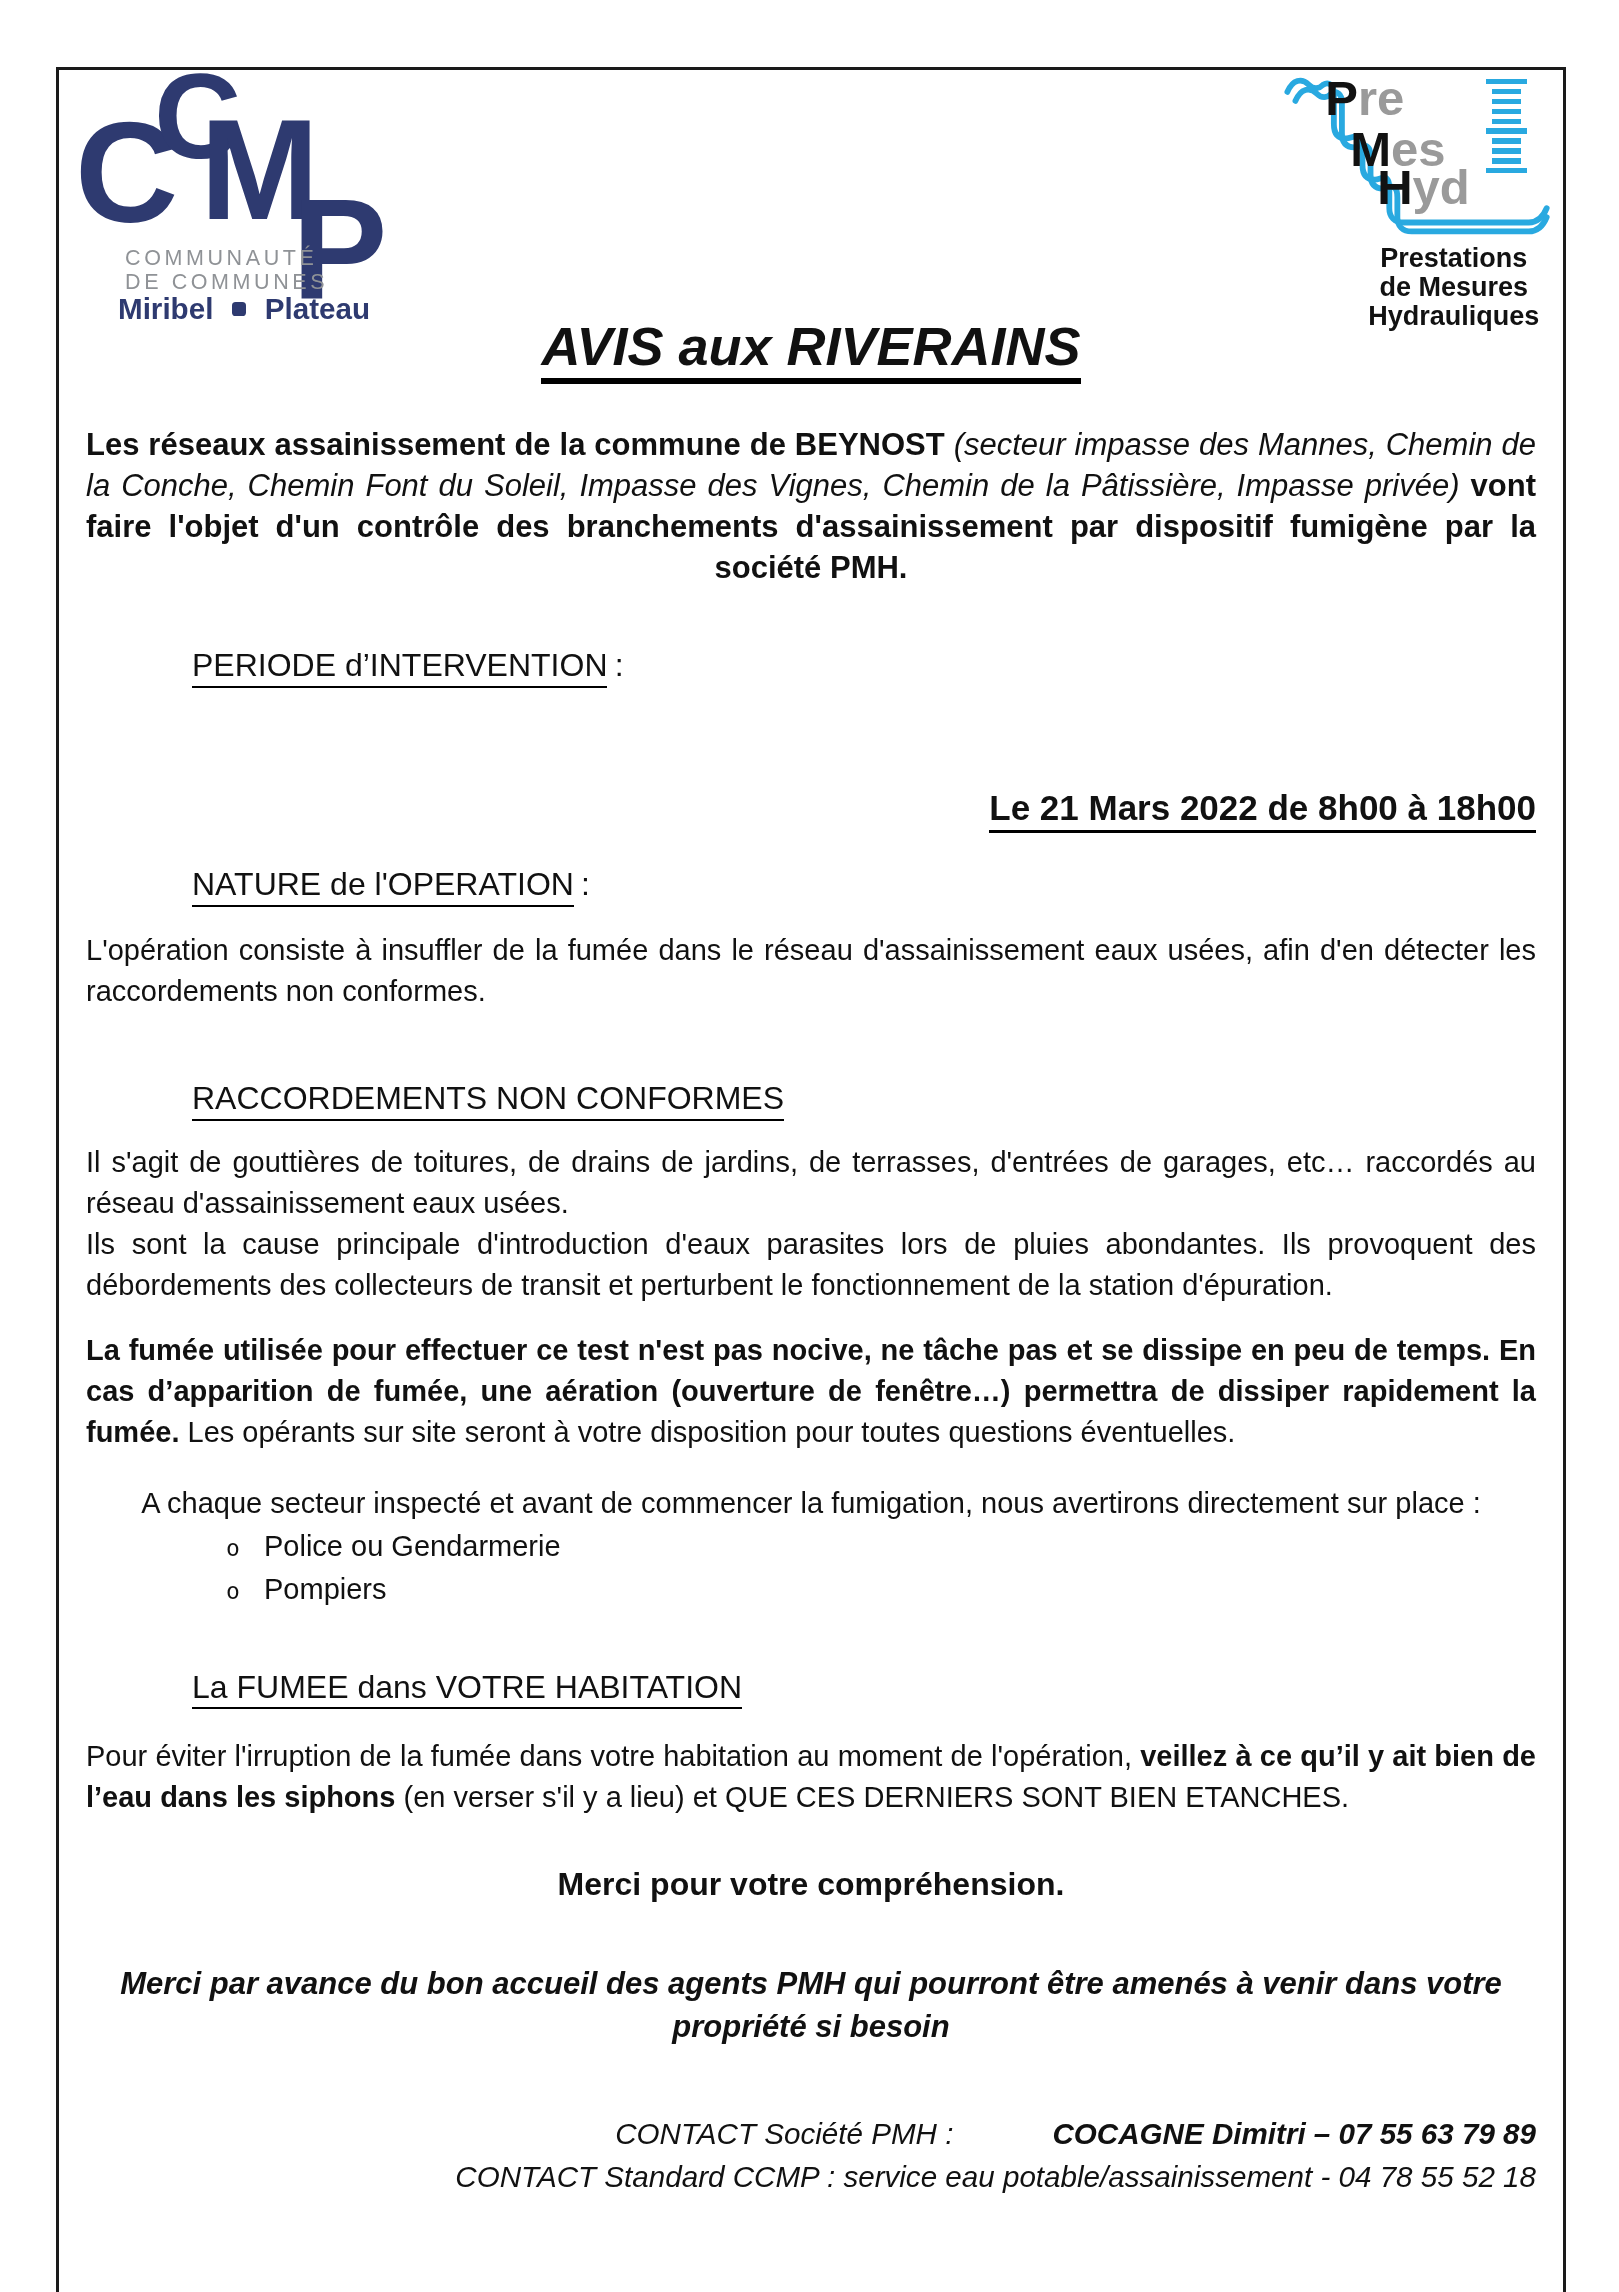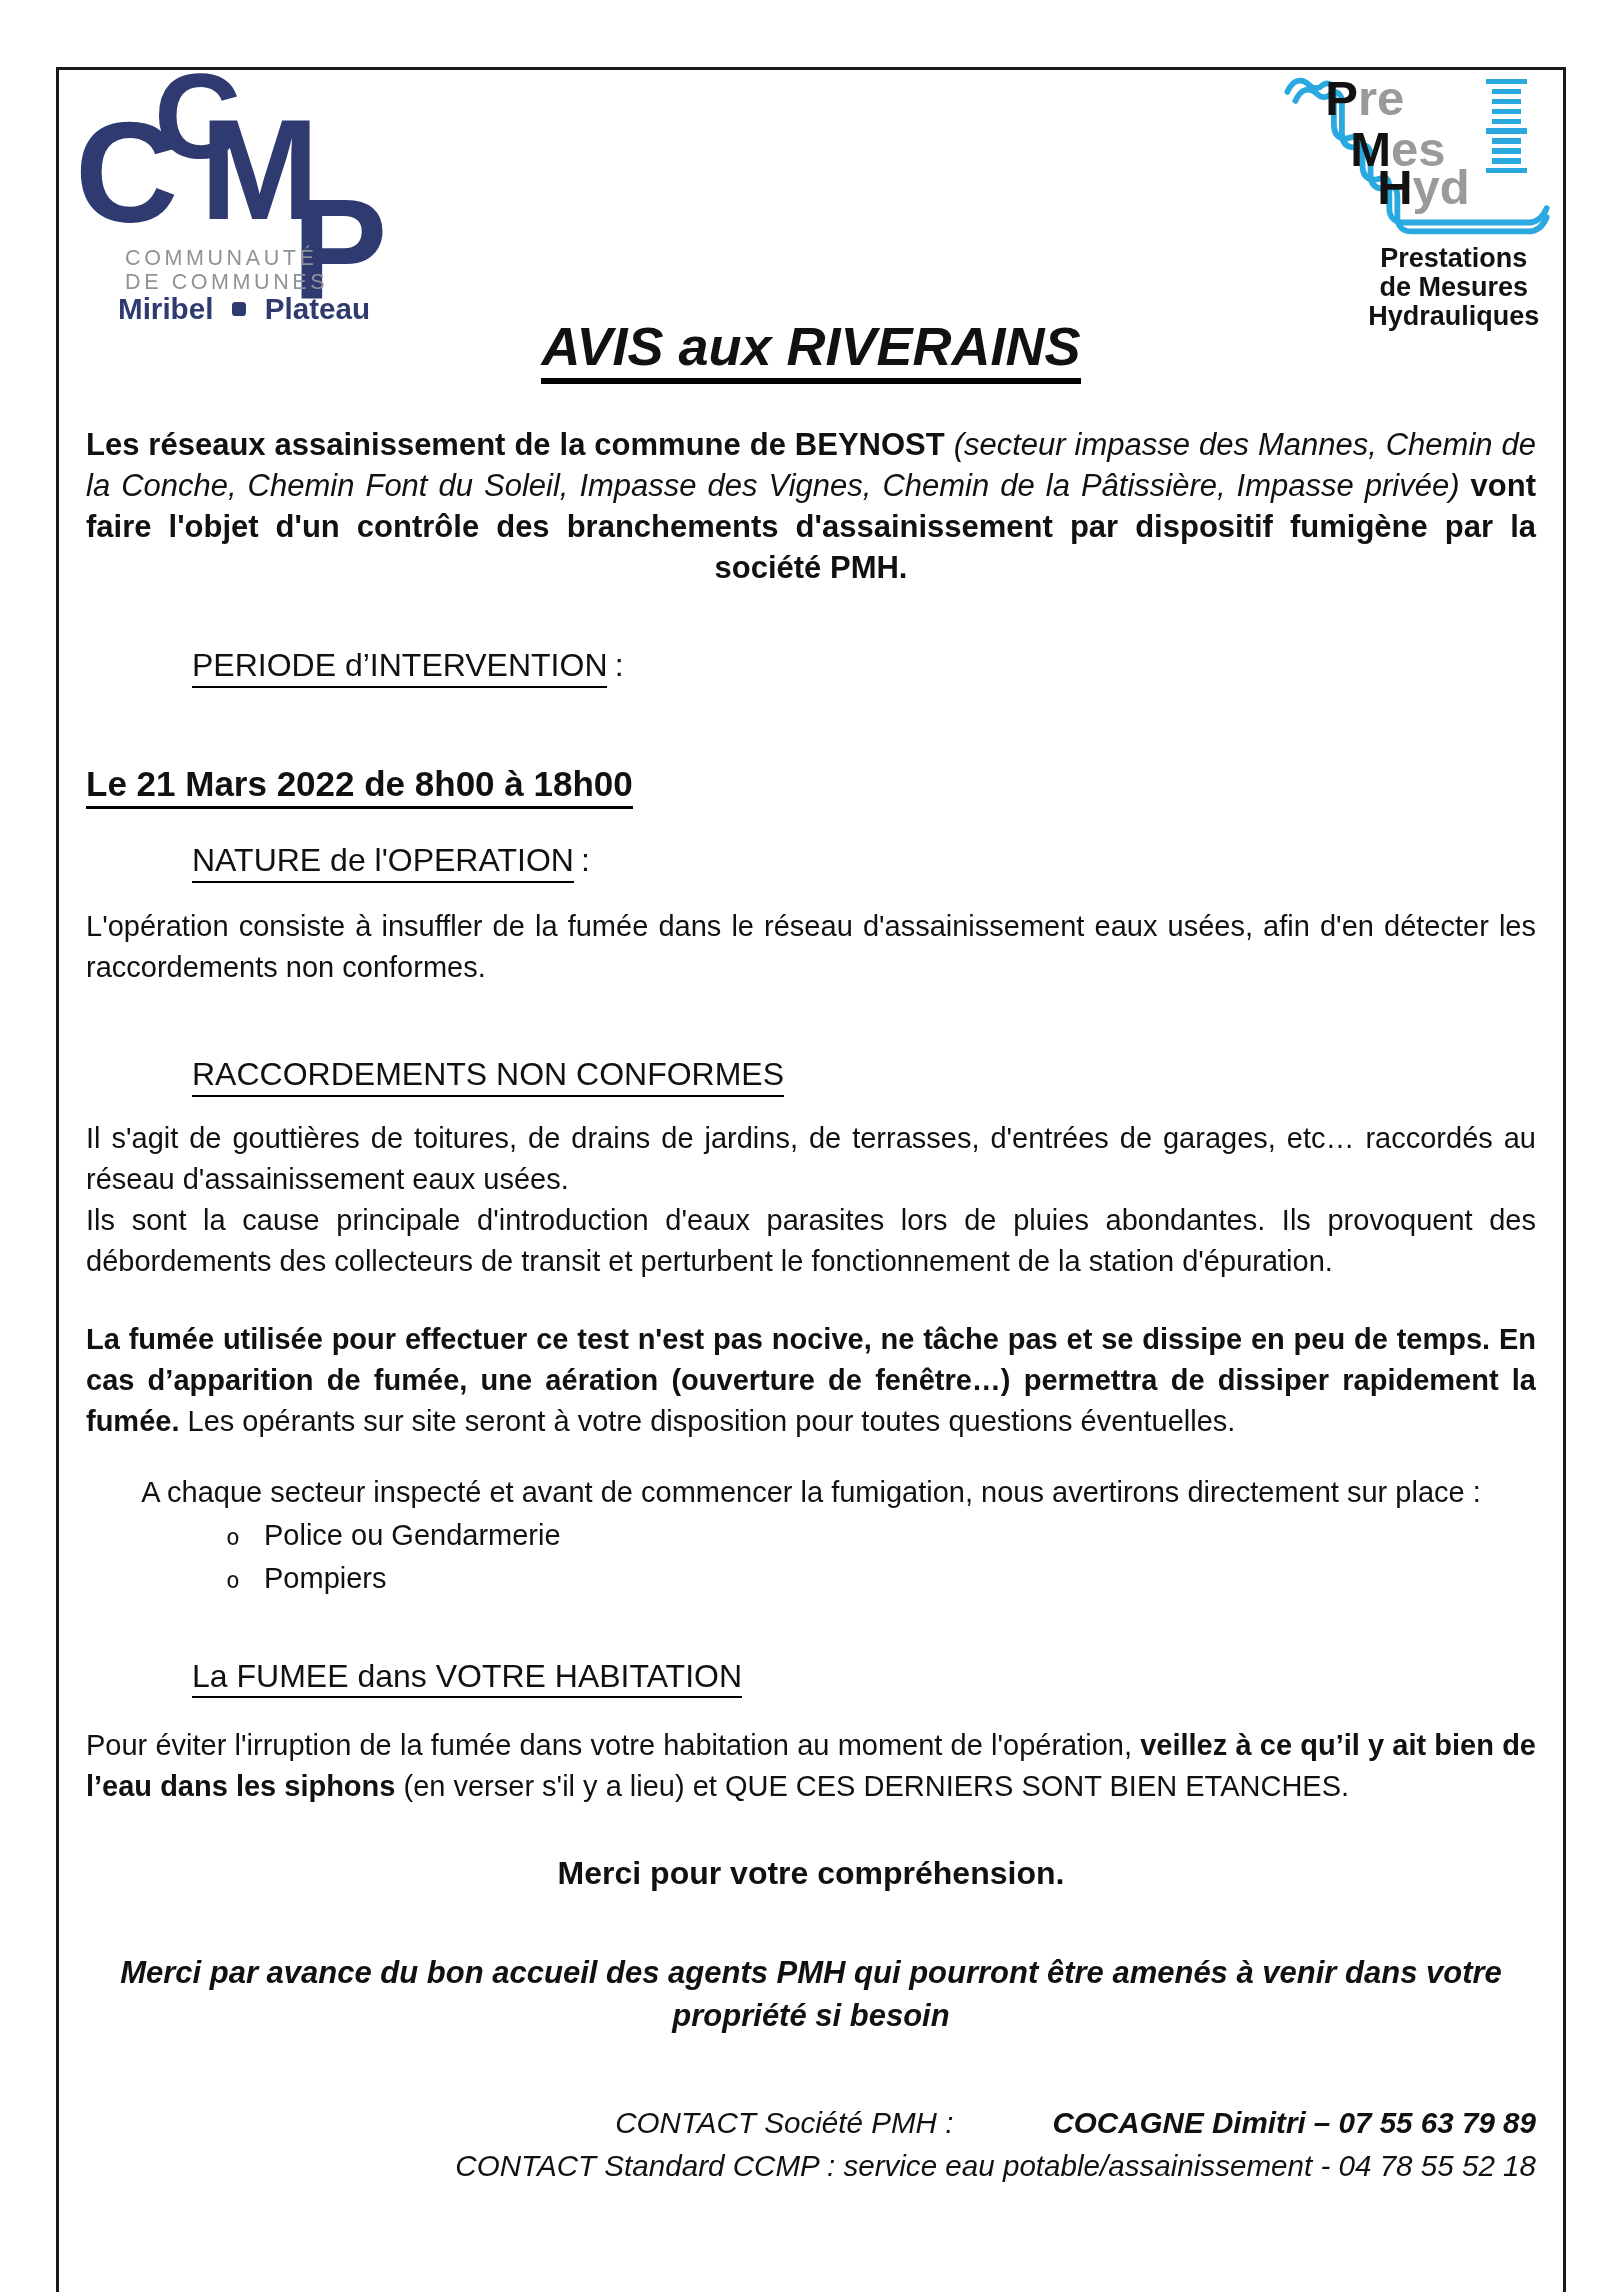--- a/index.html
+++ b/index.html
@@ -58,27 +58,27 @@
 
   .h{font-size:32px;margin-left:106px;white-space:nowrap;}
   .h .u{border-bottom:2.7px solid #000;padding-bottom:2.7px;}
   .h .colon{margin-left:7.2px;}
   .h-periode{margin-top:59px;}
   .h-nature{margin-top:38px;}
   .h-racc{margin-top:68px;}
   .h-secu{margin-top:59px;}
   .h-fumee{margin-top:57px;}
 
-  .date{text-align:left;margin-top:80px;}
+  .date{text-align:right;margin-top:104px;}
   .date span{font-size:35px;font-weight:700;border-bottom:3.6px solid #000;padding-bottom:2.7px;}
 
   .body-p{font-size:29px;line-height:41px;text-align:justify;}
   .p-nature{margin-top:27px;}
   .p-racc{margin-top:25px;}
-  .p-secu{margin-top:37px;}
+  .p-secu{margin-top:24px;}
   .p-notice{margin-top:30px;text-align:center;}
   .p-fumee{margin-top:30px;}
 
   .smoke-list{margin-top:1.8px;font-size:29px;line-height:41px;}
   .smoke-list .li{padding-left:140px;}
   .smoke-list .bullet{display:inline-block;width:38px;font-size:23px;font-family:"DejaVu Sans Mono","Liberation Mono",monospace;}
 
   .thanks{margin-top:48px;text-align:center;font-weight:700;font-size:32px;}
   .welcome{margin-top:59px;text-align:center;font-weight:700;font-style:italic;font-size:31px;line-height:43px;}
 

